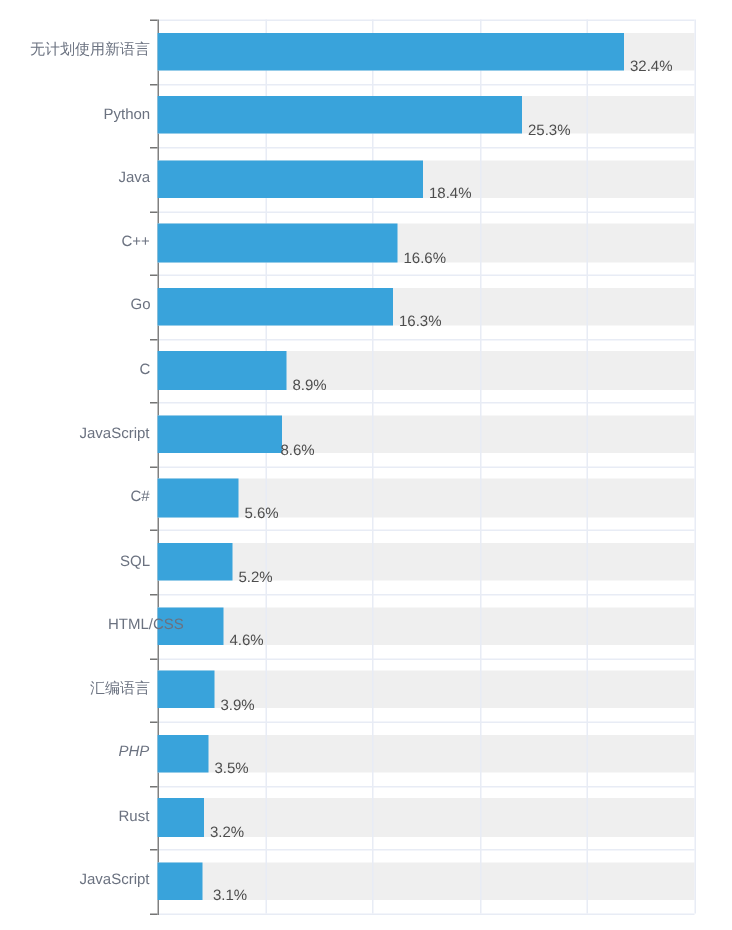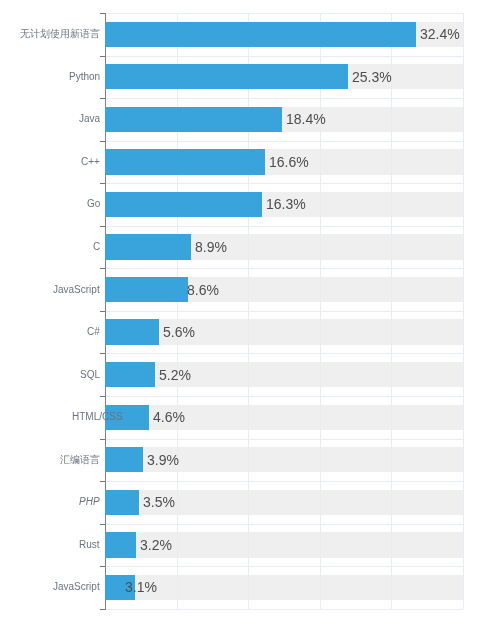--- a/index.html
+++ b/index.html
@@ -13,22 +13,22 @@
 
   .plot-area { position:absolute; left:0; top:0; width:488px; height:620px; }
 
   .row-band { position:absolute; }
   .hgrid    { position:absolute; height:1px; }
   .vgrid    { position:absolute; width:1px; }
   .bar      { position:absolute; }
 
   .value-label {
     position:absolute; white-space:nowrap; color:#4d4d4d;
-    font-size:14px; line-height:14px;
-    -webkit-font-smoothing:antialiased; will-change:transform;
+    font-size:10px; line-height:14px;
+    -webkit-font-smoothing:antialiased; will-change:transform;margin-top:11px;
   }
   .category-label {
     position:absolute; white-space:nowrap; color:#6b7280;
     font-size:10px; line-height:14px; text-align:right;
     -webkit-font-smoothing:antialiased; will-change:transform;
   }
   .axis-line { position:absolute; width:1px; background:#808080; }
   .axis-tick { position:absolute; height:1px; background:#757575; }
 </style>
 </head>
@@ -117,18 +117,18 @@
       <div class="axis-tick" style="left: 99.6px; top: 438.5px; width: 5px; background: rgb(117, 117, 117);"></div>
       <div class="bar" style="left: 104.6px; top: 489.675px; width: 34.214px; height: 25.3px; background: rgb(57, 163, 219);"></div>
       <div class="value-label" style="left: 142.814px; top: 495.325px; color: rgb(77, 77, 77); text-align: center;">3.5%</div>
       <div class="category-label" style="right: 388.1px; top: 495.325px; color: rgb(107, 114, 128); font-style: italic;">PHP</div>
       <div class="axis-tick" style="left: 99.6px; top: 481.05px; width: 5px; background: rgb(117, 117, 117);"></div>
       <div class="bar" style="left: 104.6px; top: 532.225px; width: 31.3328px; height: 25.3px; background: rgb(57, 163, 219);"></div>
       <div class="value-label" style="left: 139.933px; top: 537.875px; color: rgb(77, 77, 77);">3.2%</div>
       <div class="category-label" style="right: 388.1px; top: 537.875px; color: rgb(107, 114, 128);">Rust</div>
       <div class="axis-tick" style="left: 99.6px; top: 523.6px; width: 5px; background: rgb(117, 117, 117);"></div>
       <div class="bar" style="left: 104.6px; top: 574.775px; width: 30.3724px; height: 25.3px; background: rgb(57, 163, 219);"></div>
-      <div class="value-label" style="left: 125px; top: 580.425px; color: rgb(77, 77, 77);">3.1%</div>
+      <div class="value-label" style="left: 142px; top: 580.425px; color: rgb(77, 77, 77);">3.1%</div>
       <div class="category-label" style="right: 388.1px; top: 580.425px; color: rgb(107, 114, 128);">JavaScript</div>
       <div class="axis-tick" style="left: 99.6px; top: 566.15px; width: 5px; background: rgb(117, 117, 117);"></div>
       <div class="axis-tick" style="left: 99.6px; top: 608.7px; width: 5px; background: rgb(117, 117, 117);"></div>
     </div>
 </div>
 
 </body></html>

